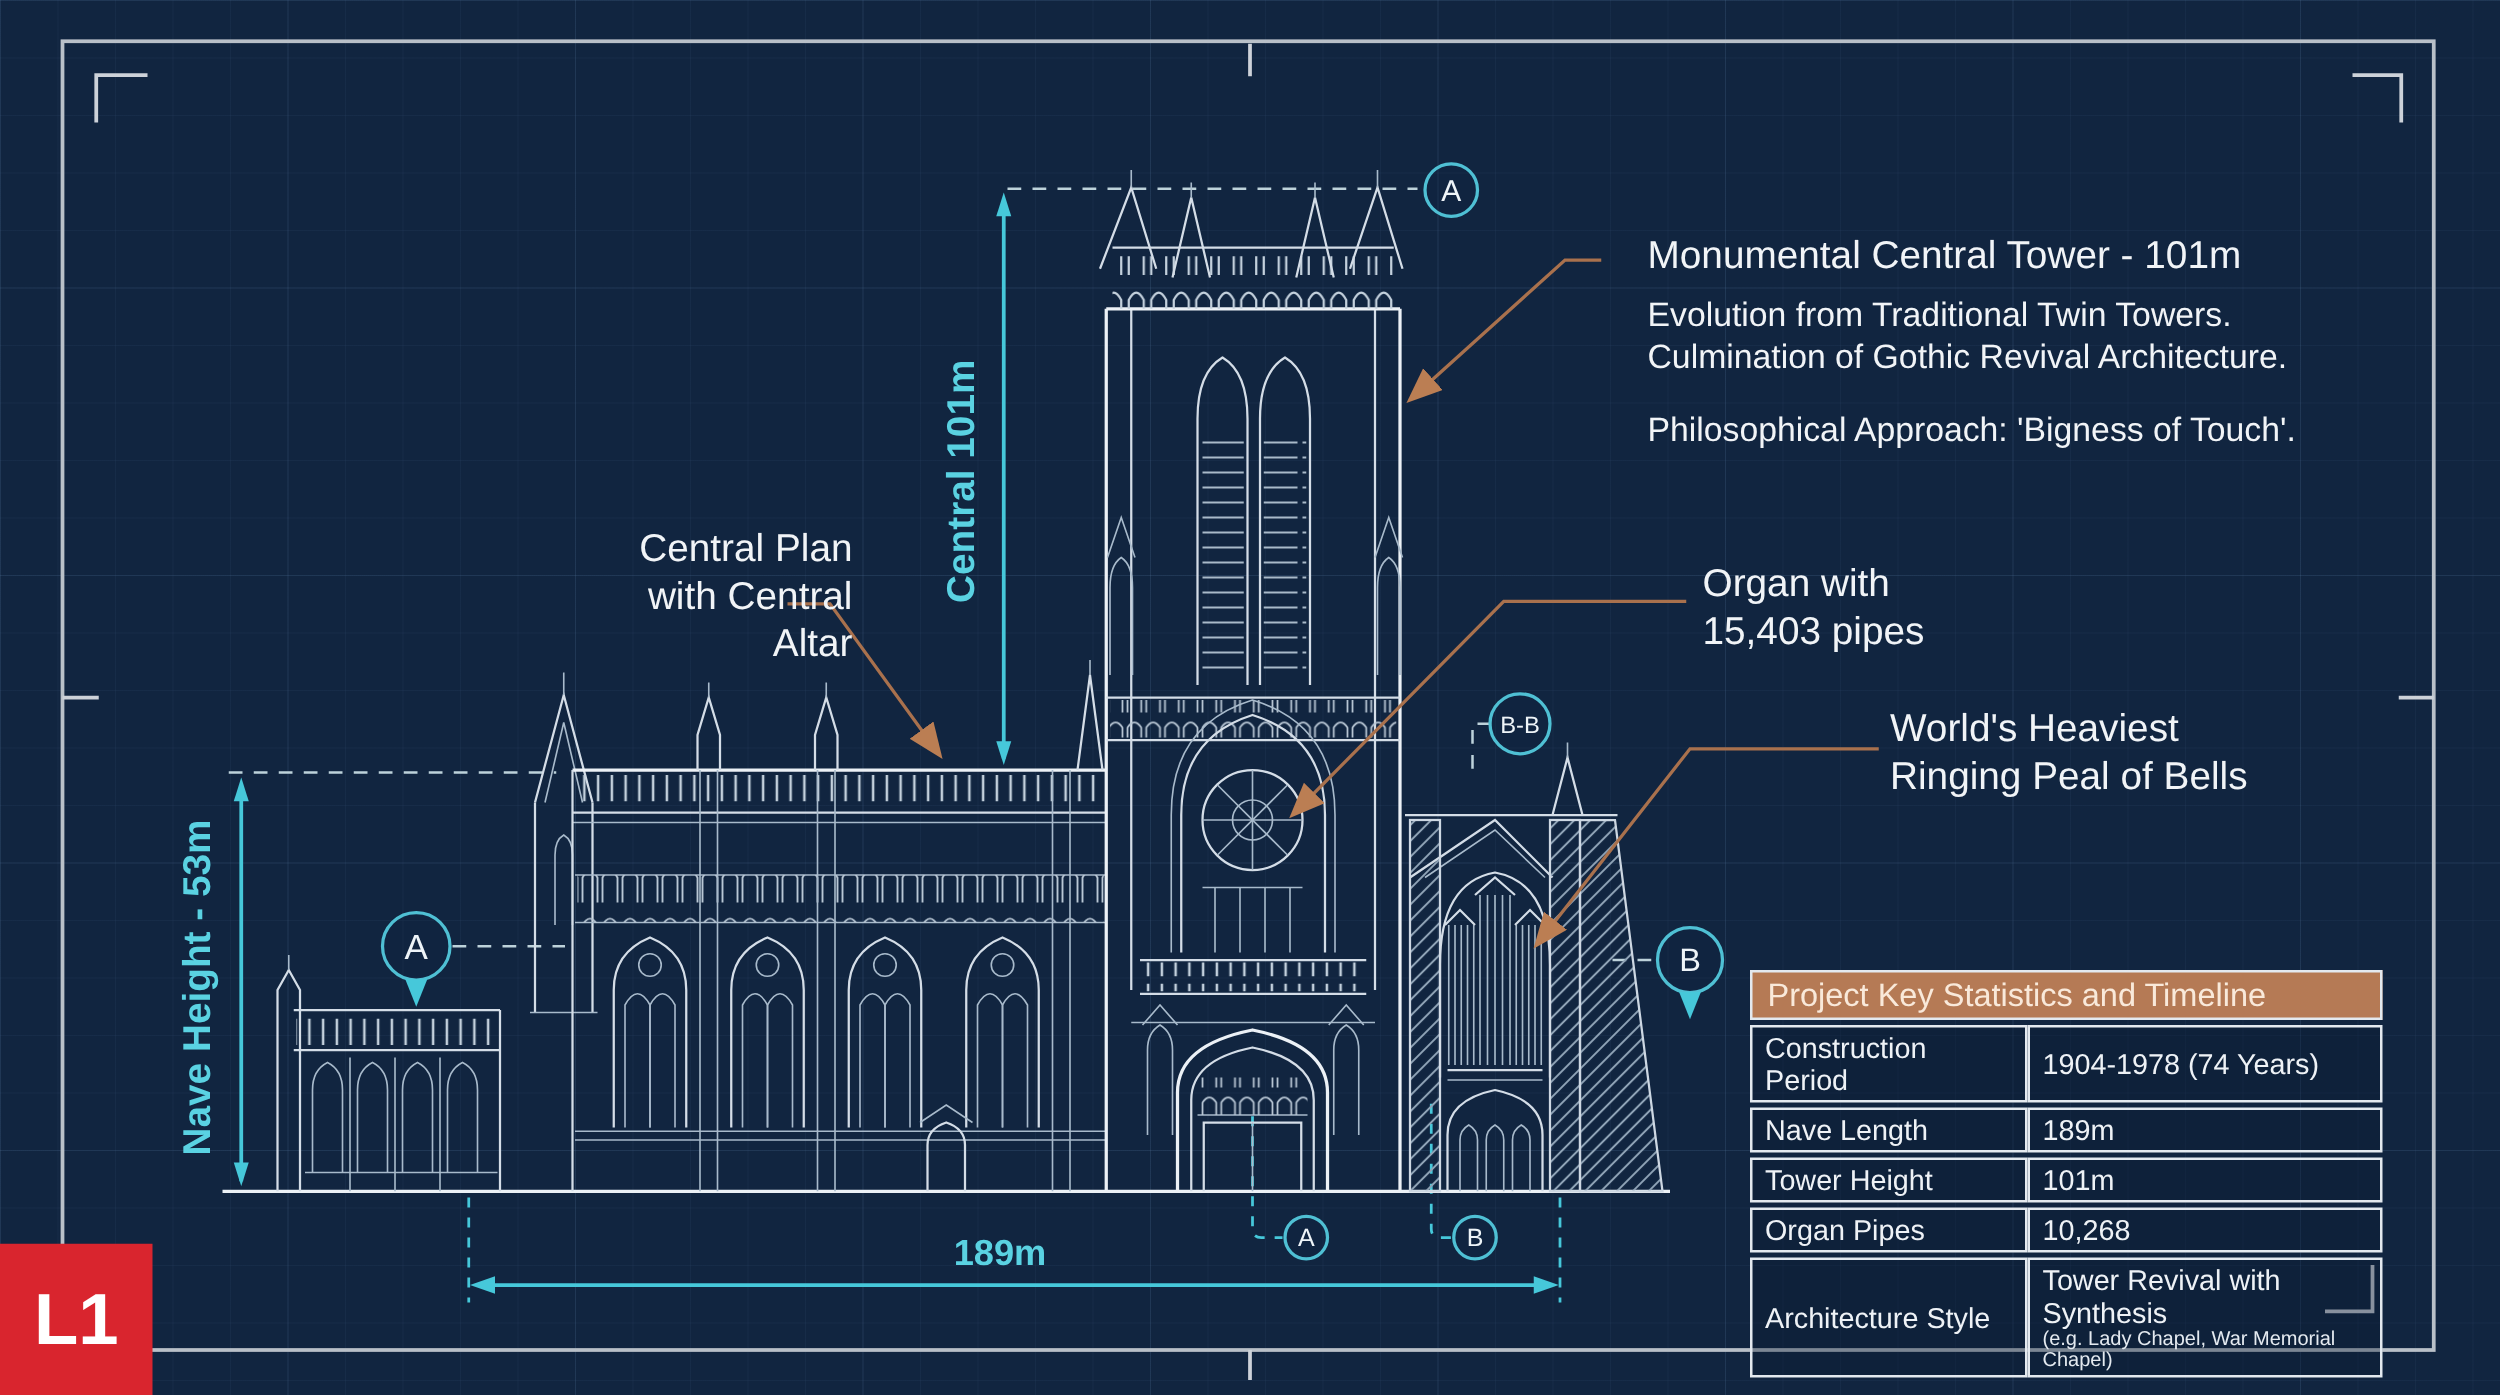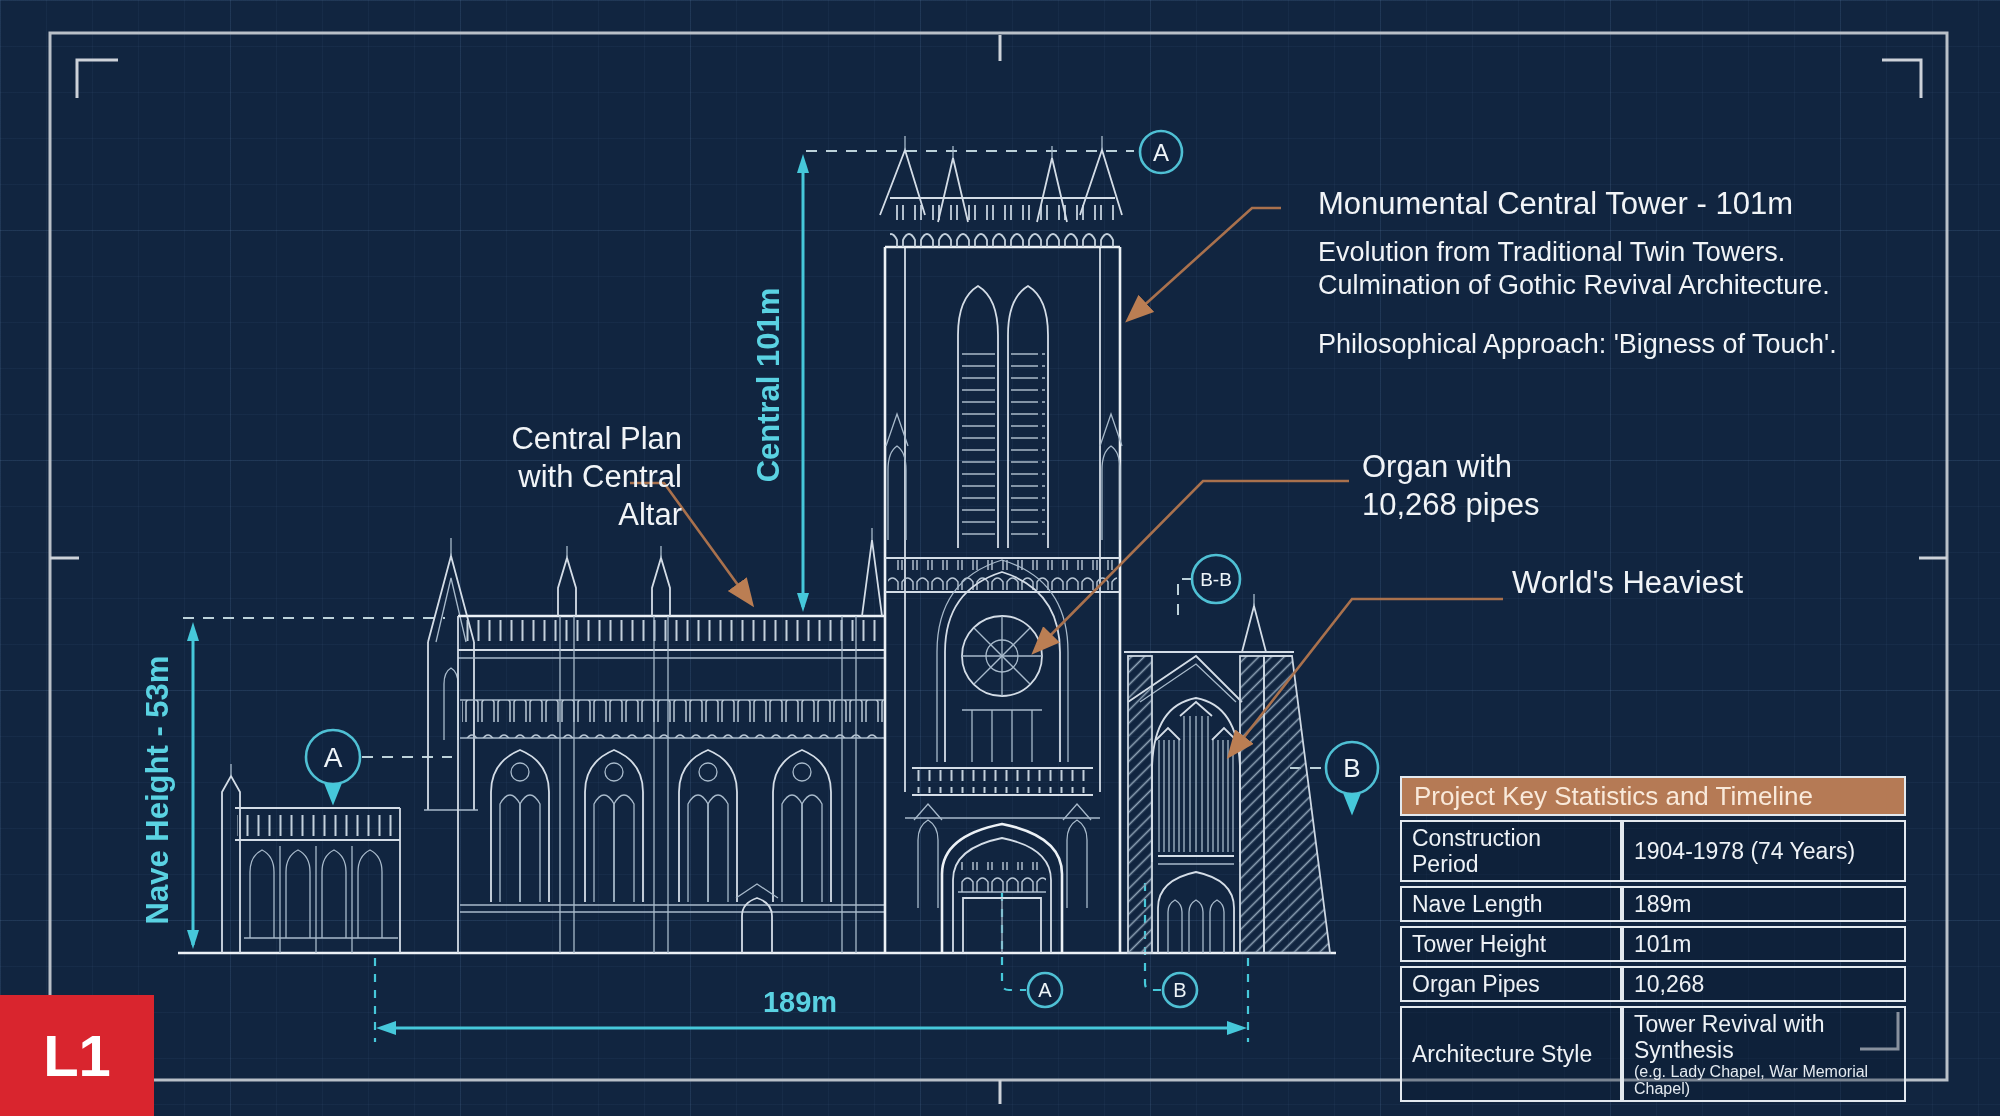--- a/index.html
+++ b/index.html
@@ -52,21 +52,21 @@
   }
   #stats td{border:2px solid #e3e9ef;padding:3px 10px;font-size:23px;line-height:26px;background:rgba(10,26,48,.35);}
   #stats td.th{
     background:#b57a55;color:#f9e9da;font-size:26px;padding:5px 12px;border:2px solid #e3e9ef;
   }
   #stats td.lbl{width:198px;}
   #stats .note{font-size:16px;line-height:17px;color:#e4eaf0;}
 
   
   #badge{
-    position:absolute;left:0;top:995px;width:154px;height:121px;z-index:3;
+    position:absolute;left:0;top:995px;width:122px;height:121px;z-index:3;
     background:#d9252e;color:#ffffff;font-weight:bold;font-size:58px;
     display:flex;align-items:center;justify-content:center;
   }
 </style>
 </head>
 <body>
 
 <div id="stage">
 
   <svg id="bp-svg" width="2000" height="1116" viewBox="0 0 2000 1116">
@@ -376,25 +376,26 @@
   </div>
 
   <div class="ann" id="ann-central">
     <div>Central Plan</div>
     <div>with Central</div>
     <div>Altar</div>
   </div>
 
   <div class="ann" id="ann-organ">
     <div>Organ with</div>
-    <div>10,268 pipes</div>
+    <div>15,403 pipes</div>
   </div>
 
   <div class="ann" id="ann-bells">
     <div>World's Heaviest</div>
+    <div>Ringing Peal of Bells</div>
   </div>
 
   <table id="stats">
     <tbody>
         <tr>
       <td class="th" colspan="2">Project Key Statistics and Timeline</td>
     </tr>
     <tr>
       <td class="lbl">Construction Period</td>
       <td>1904-1978 (74 Years)</td>

